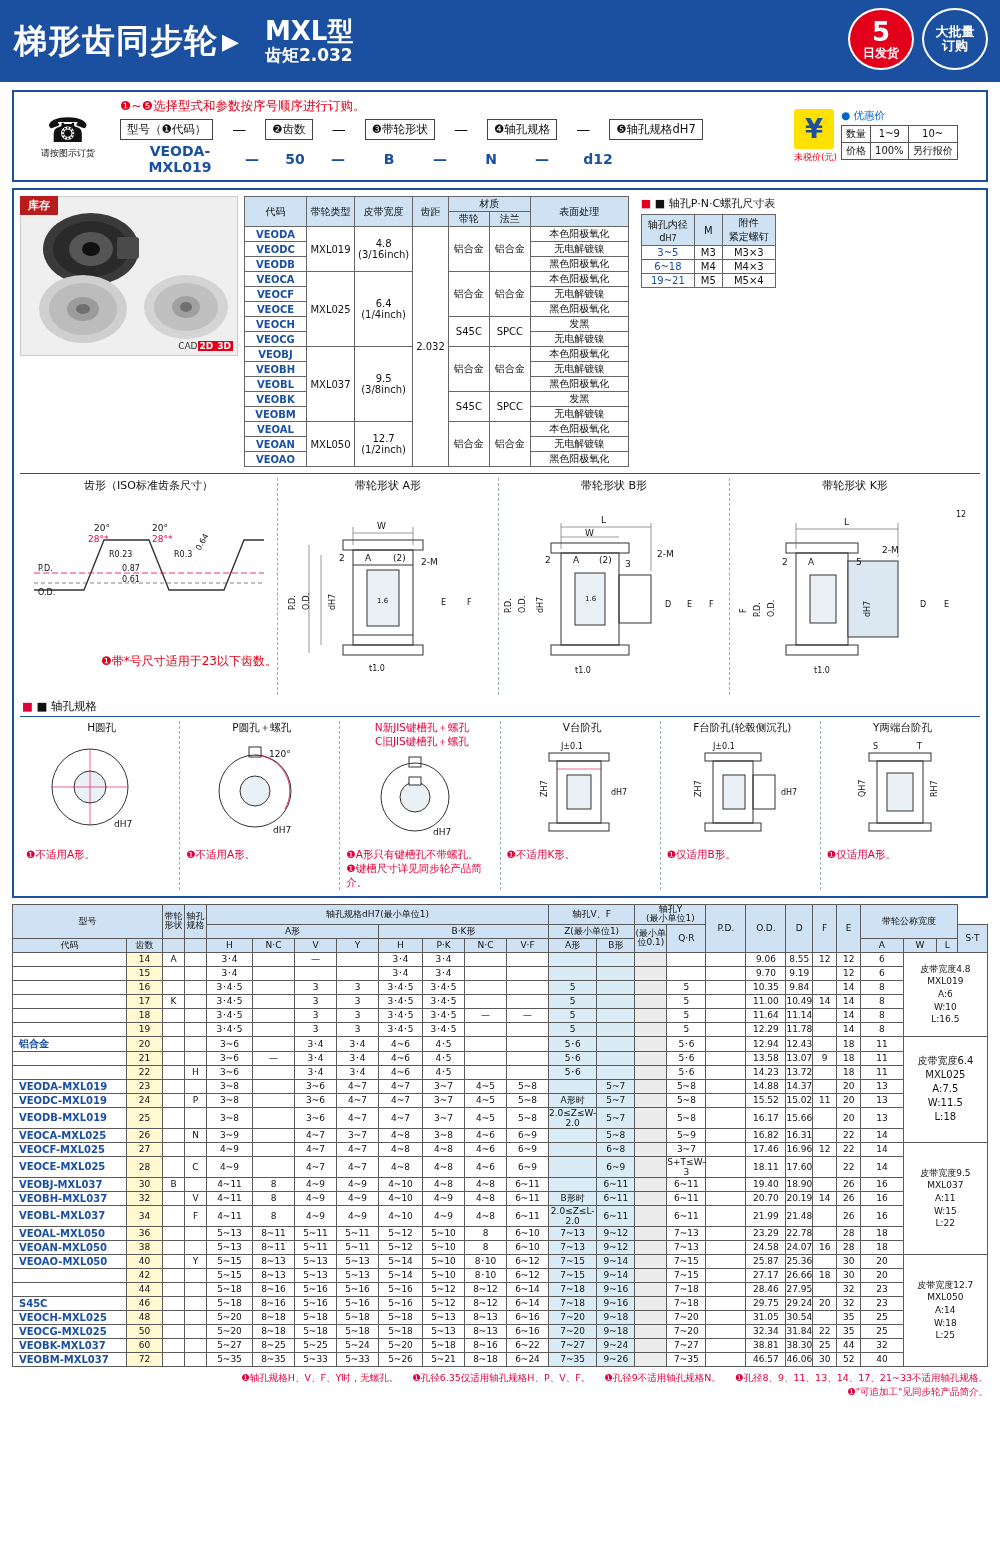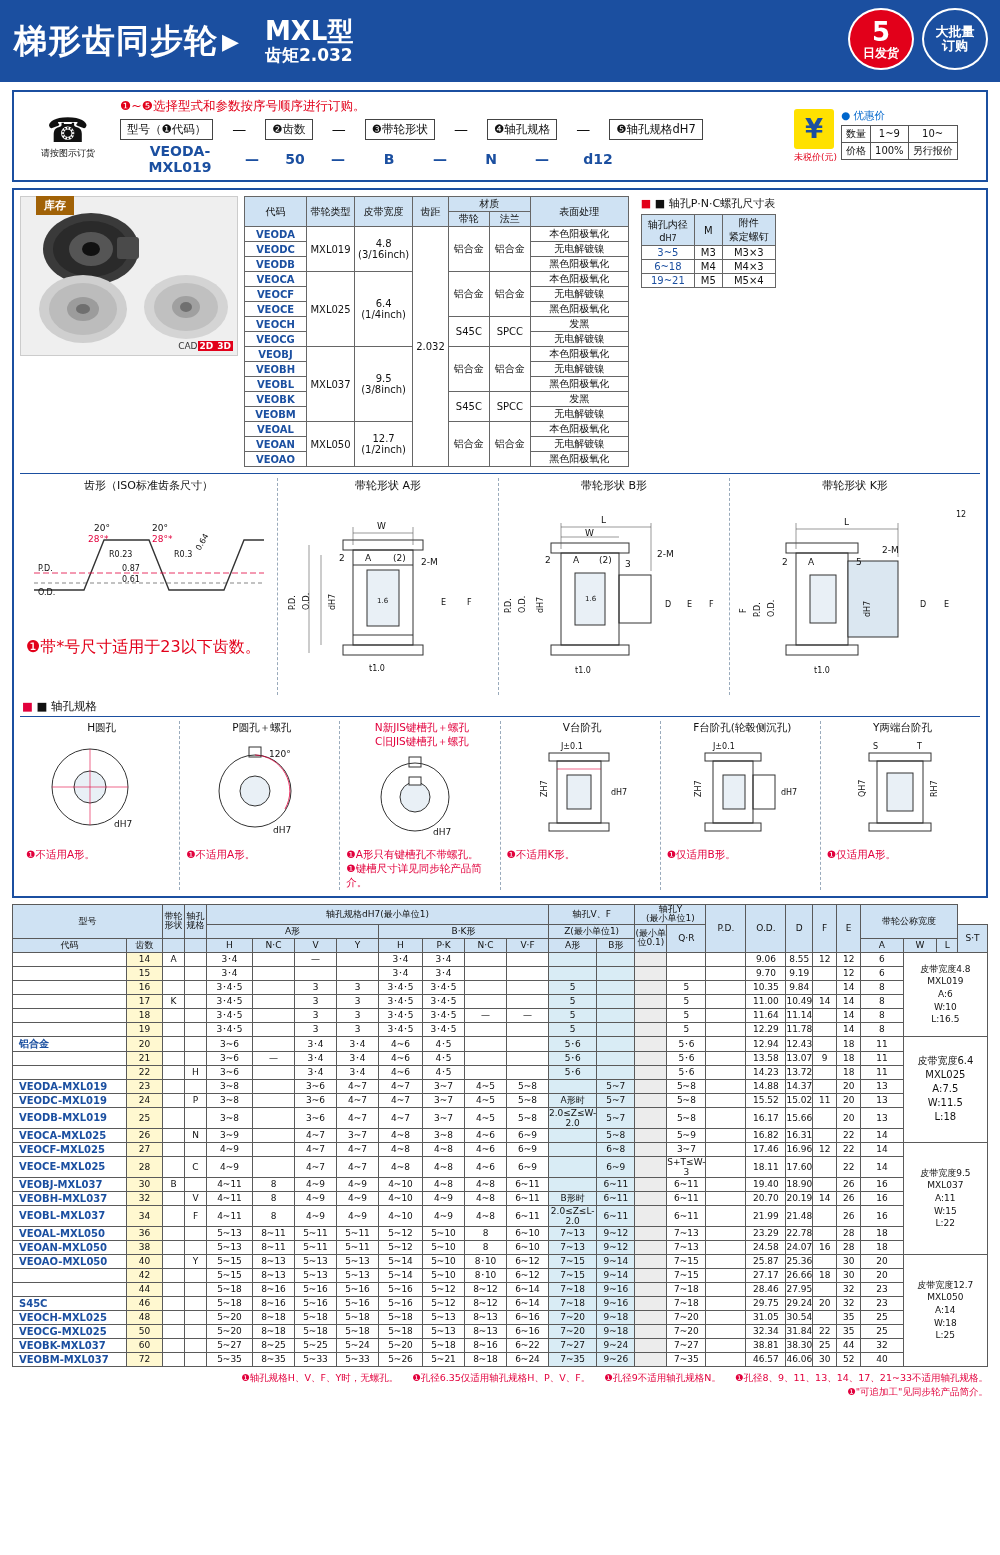--- a/index.html
+++ b/index.html
@@ -91,21 +91,21 @@
   .pricetbl td { border: 1px solid #555; padding: 1px 4px; text-align: center; }
   .pricehdr { color: #0066cc; font-size: 10.5px; margin-bottom:2px; }
   .nottax { color:#e2001a; font-size: 9px; text-align:center; margin-top:2px;}
 
   
   .mainbox { border: 2px solid #1b4fa0; margin: 0 12px; padding: 6px; }
 
   .sec1 { display: flex; gap: 6px; }
   .photo-panel { width: 218px; position: relative; }
   .stock-tag {
-    position: absolute; top: 0; left: 16px; background: #a16207; color: #fff;
+    position: absolute; top: 0; left: 0; background: #b91c1c; color: #fff;
     font-size: 11px; padding: 2px 8px; font-weight: bold; z-index: 3;
   }
   .photo {
     width: 218px; height: 160px; background: linear-gradient(#f2f2f2,#e4e4e4);
     border: 1px solid #ccc; position: relative; overflow: hidden;
   }
   .cadtag { position: absolute; right: 4px; bottom: 4px; font-size: 9px; color:#333;}
   .cadtag b { background:#e2001a; color:#fff; padding: 0 2px; }
 
   
@@ -122,21 +122,21 @@
   .screwtbl th, .screwtbl td { border: 1px solid #666; padding: 1px 6px; text-align: center; }
   .screwtbl th { background: #cfe2f3; font-weight: normal; }
   .screwtbl td.c1 { color:#1b4fa0; }
 
   
   .drawrow { border-top: 1px solid #1b4fa0; margin-top: 6px; padding-top: 4px; display:flex; }
   .drawcell { flex: 1; text-align: center; position: relative; border-right: 1px dashed #9ab; }
   .drawcell:last-child { border-right: none; }
   .drawcap { font-size: 11px; margin-bottom: 2px; }
   .drawsvg { display:block; margin: 0 auto; }
-  .note-red { color: #e2001a; font-size: 16px; margin-top: 2px; text-align: left; padding-left: 6px;}
+  .note-red { color: #e2001a; font-size: 12px; margin-top: 18px; text-align: right; padding-left: 6px;}
 
   .boretitle { color:#111; font-size: 11.5px; margin: 4px 0 2px 2px;}
   .bore-row { display: flex; border-top: 1px solid #1b4fa0; padding-top: 4px; }
   .bore-cell { flex: 1; text-align: center; border-right: 1px dashed #9ab; padding: 0 2px;}
   .bore-cell:last-child { border-right: none; }
   .bore-cap { font-size: 10.5px; text-align: left; padding-left: 4px; }
 
   
   .spectbl { border-collapse: collapse; width: 976px; margin: 6px 12px 0 12px; font-size: 9px; }
   .spectbl th, .spectbl td { border: 1px solid #5a5a5a; text-align: center; padding: 0; height: 14px; }

